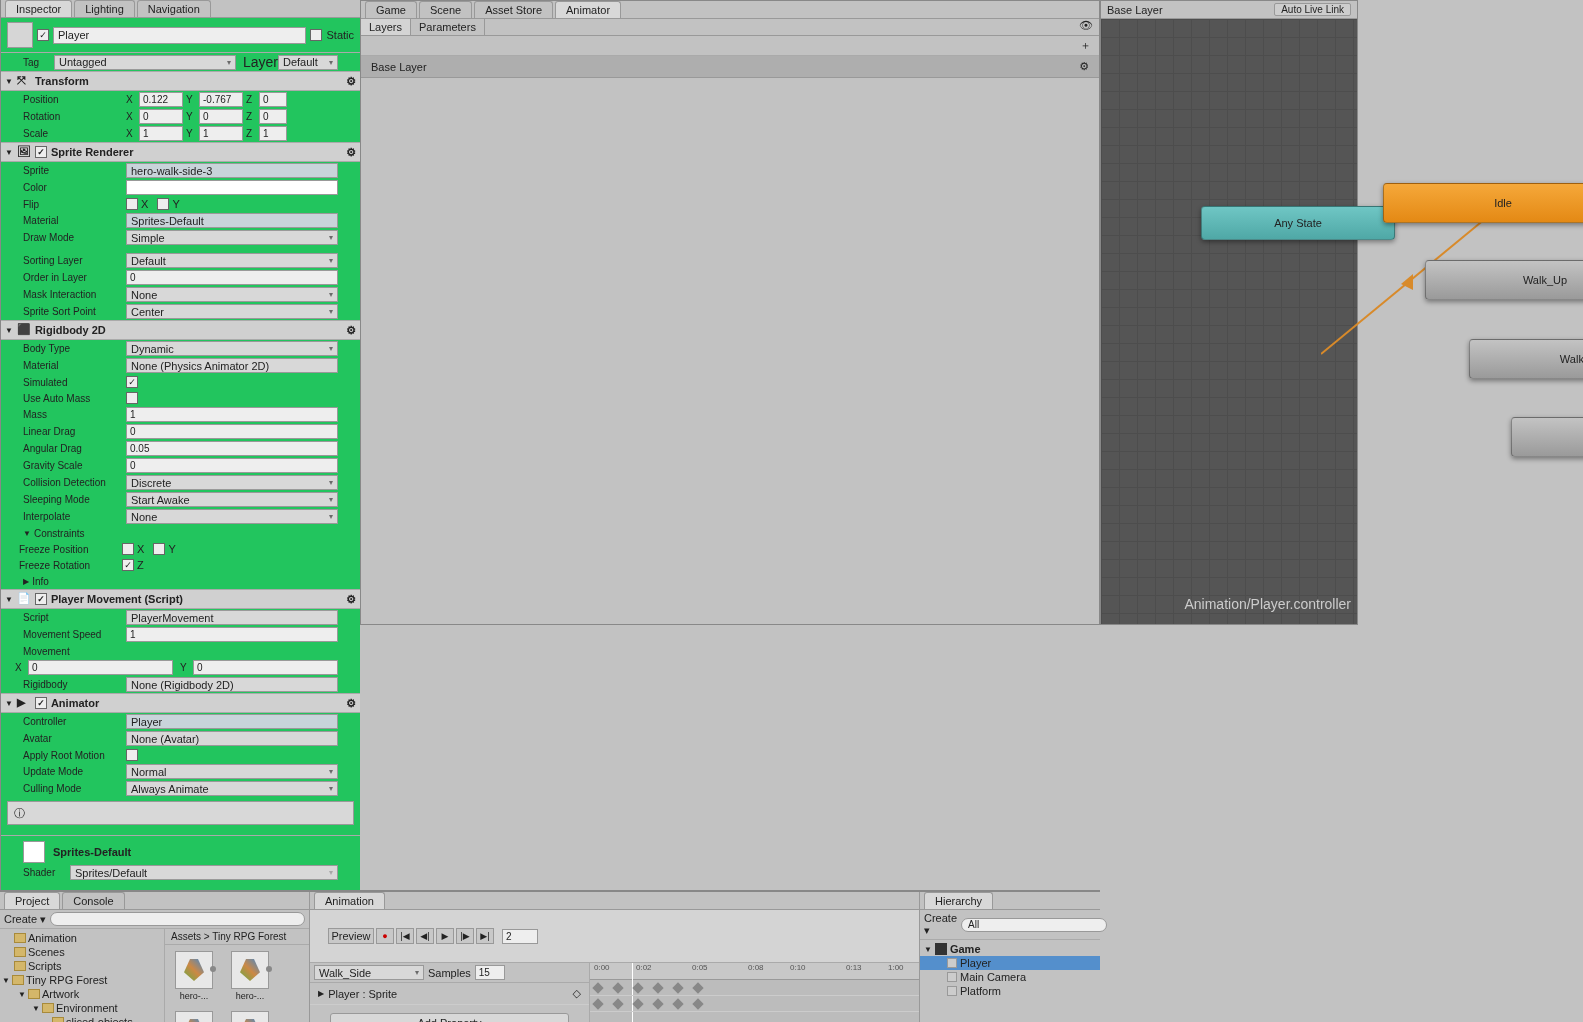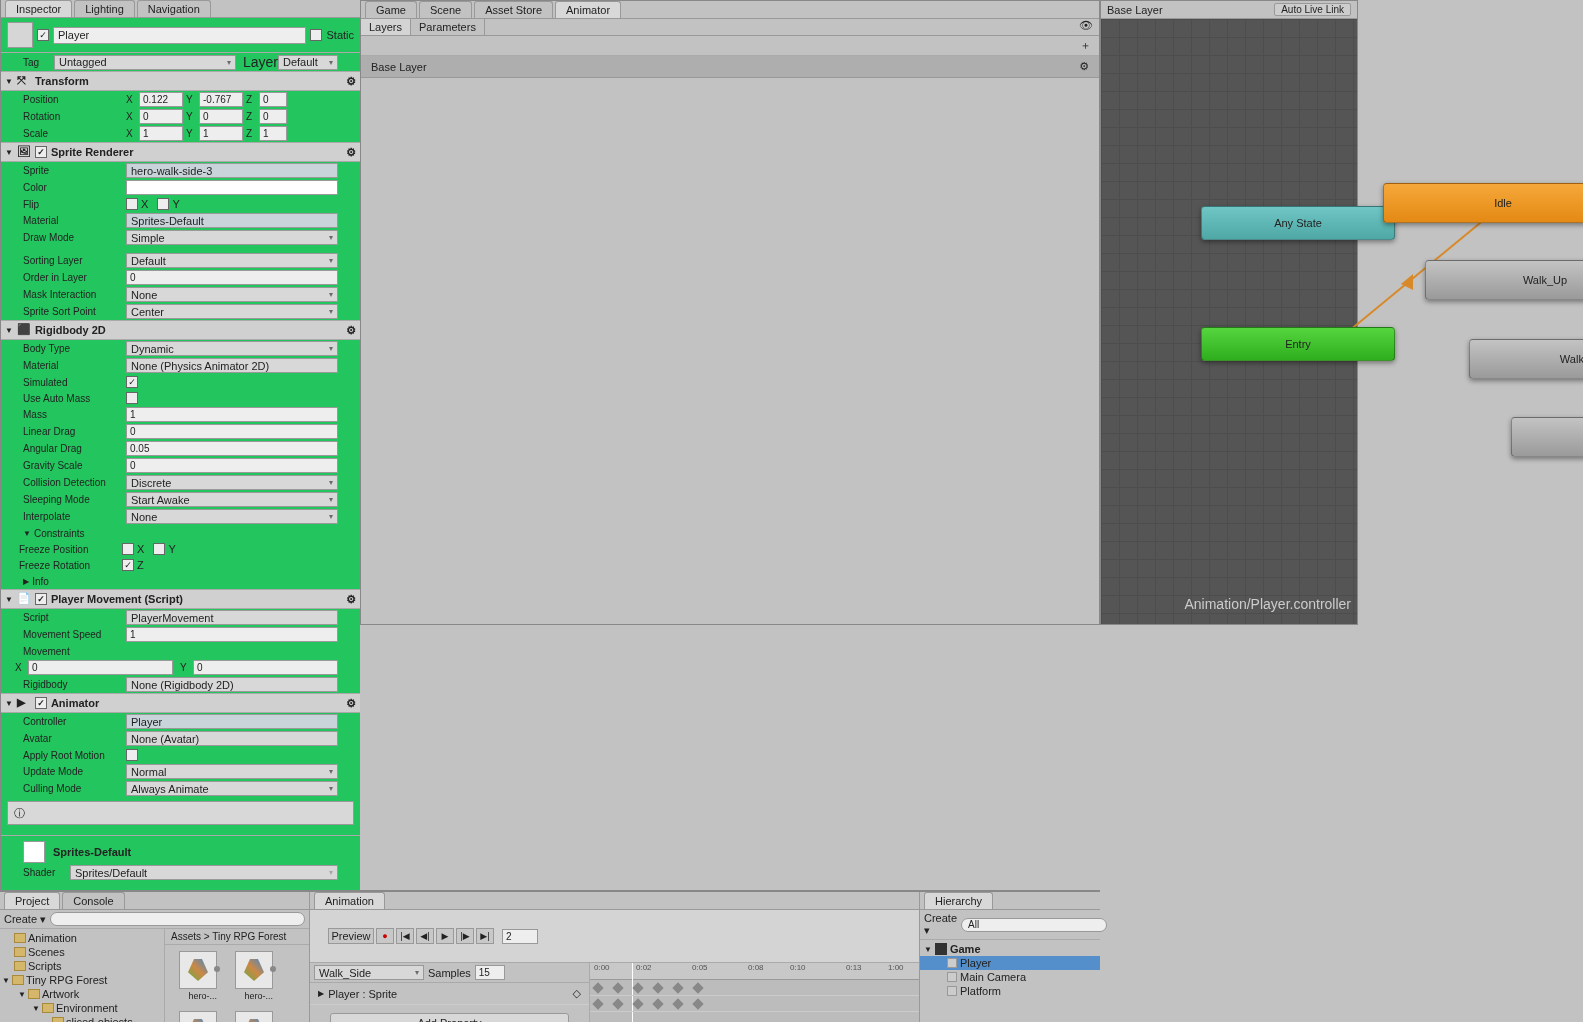--- a/index.html
+++ b/index.html
@@ -64,21 +64,21 @@
 .proj-toolbar{display:flex;align-items:center;padding:2px 4px;gap:4px;border-bottom:1px solid #aaa;background:#c2c2c2}
 .search-input{flex:1;border:1px solid #999;background:#eee;border-radius:8px;padding:1px 6px;height:14px;font-size:10px}
 .proj-body{display:flex;flex:1;overflow:hidden}
 .tree{width:165px;border-right:1px solid #aaa;overflow-y:auto;font-size:10px;padding:2px 0}
 .tree-row{display:flex;align-items:center;padding:1px 2px;gap:2px;cursor:pointer;white-space:nowrap}
 .tree-ind{display:inline-block}
 .fold-ico{width:12px;height:10px;background:#d4b76a;border:1px solid #a88a3a;display:inline-block}
 .grid-area{flex:1;display:flex;flex-direction:column}
 .crumb{border-bottom:1px solid #aaa;padding:2px 6px;font-size:10px}
 .thumbs{flex:1;display:flex;flex-wrap:wrap;align-content:flex-start;padding:6px;gap:10px}
-.thumb{width:46px;display:flex;flex-direction:column;align-items:flex-end;gap:2px;cursor:pointer}
+.thumb{width:46px;display:flex;flex-direction:column;align-items:center;gap:2px;cursor:pointer}
 .thumb-box{width:38px;height:38px;background:#e8e8e8;border:1px solid #999;display:flex;align-items:center;justify-content:center;position:relative}
 .thumb-box::after{content:"";position:absolute;right:-4px;top:14px;width:6px;height:6px;border-radius:50%;background:#888}
 .sprite-g{width:20px;height:22px;background:linear-gradient(45deg,#6a4,#c84,#48c);clip-path:polygon(30% 0,70% 0,100% 60%,50% 100%,0 60%)}
 .thumb-lbl{font-size:9px;white-space:nowrap;overflow:hidden;max-width:46px;text-overflow:ellipsis}
 
 .anim-panel{display:flex;flex-direction:column;border-right:1px solid #999}
 .anim-toolbar{display:flex;align-items:center;gap:2px;padding:18px;border-bottom:1px solid #aaa;background:#d4d4d4}
 .anim-btn{width:18px;height:16px;border:1px solid #999;background:#c8c8c8;display:flex;align-items:center;justify-content:center;font-size:9px;cursor:pointer}
 .anim-btn.rec{color:#c00}
 .frame-inp{width:36px;border:1px solid #999;background:#eee;padding:1px 3px;height:15px;font-size:10px;margin-left:6px}
@@ -144,23 +144,20 @@
           <polygon points="80,70 92,60 92,76" fill="#d88a2a"></polygon>
         </svg>
     <div class="node n-any">
           <span>Any State</span>
         </div>
     <div class="node big n-idle">
           <span>Idle</span>
         </div>
     <div class="node big n-wup">
           <span>Walk_Up</span>
-        </div>
-    <div class="node n-entry">
-          <span>Entry</span>
         </div>
     <div class="node big n-wdown">
           <span>Walk_Down</span>
         </div>
     <div class="node big n-wside"></div>
     <div class="status-path">Animation/Player.controller</div>
   </div>
 </div>
 
 <div class="right-col">

